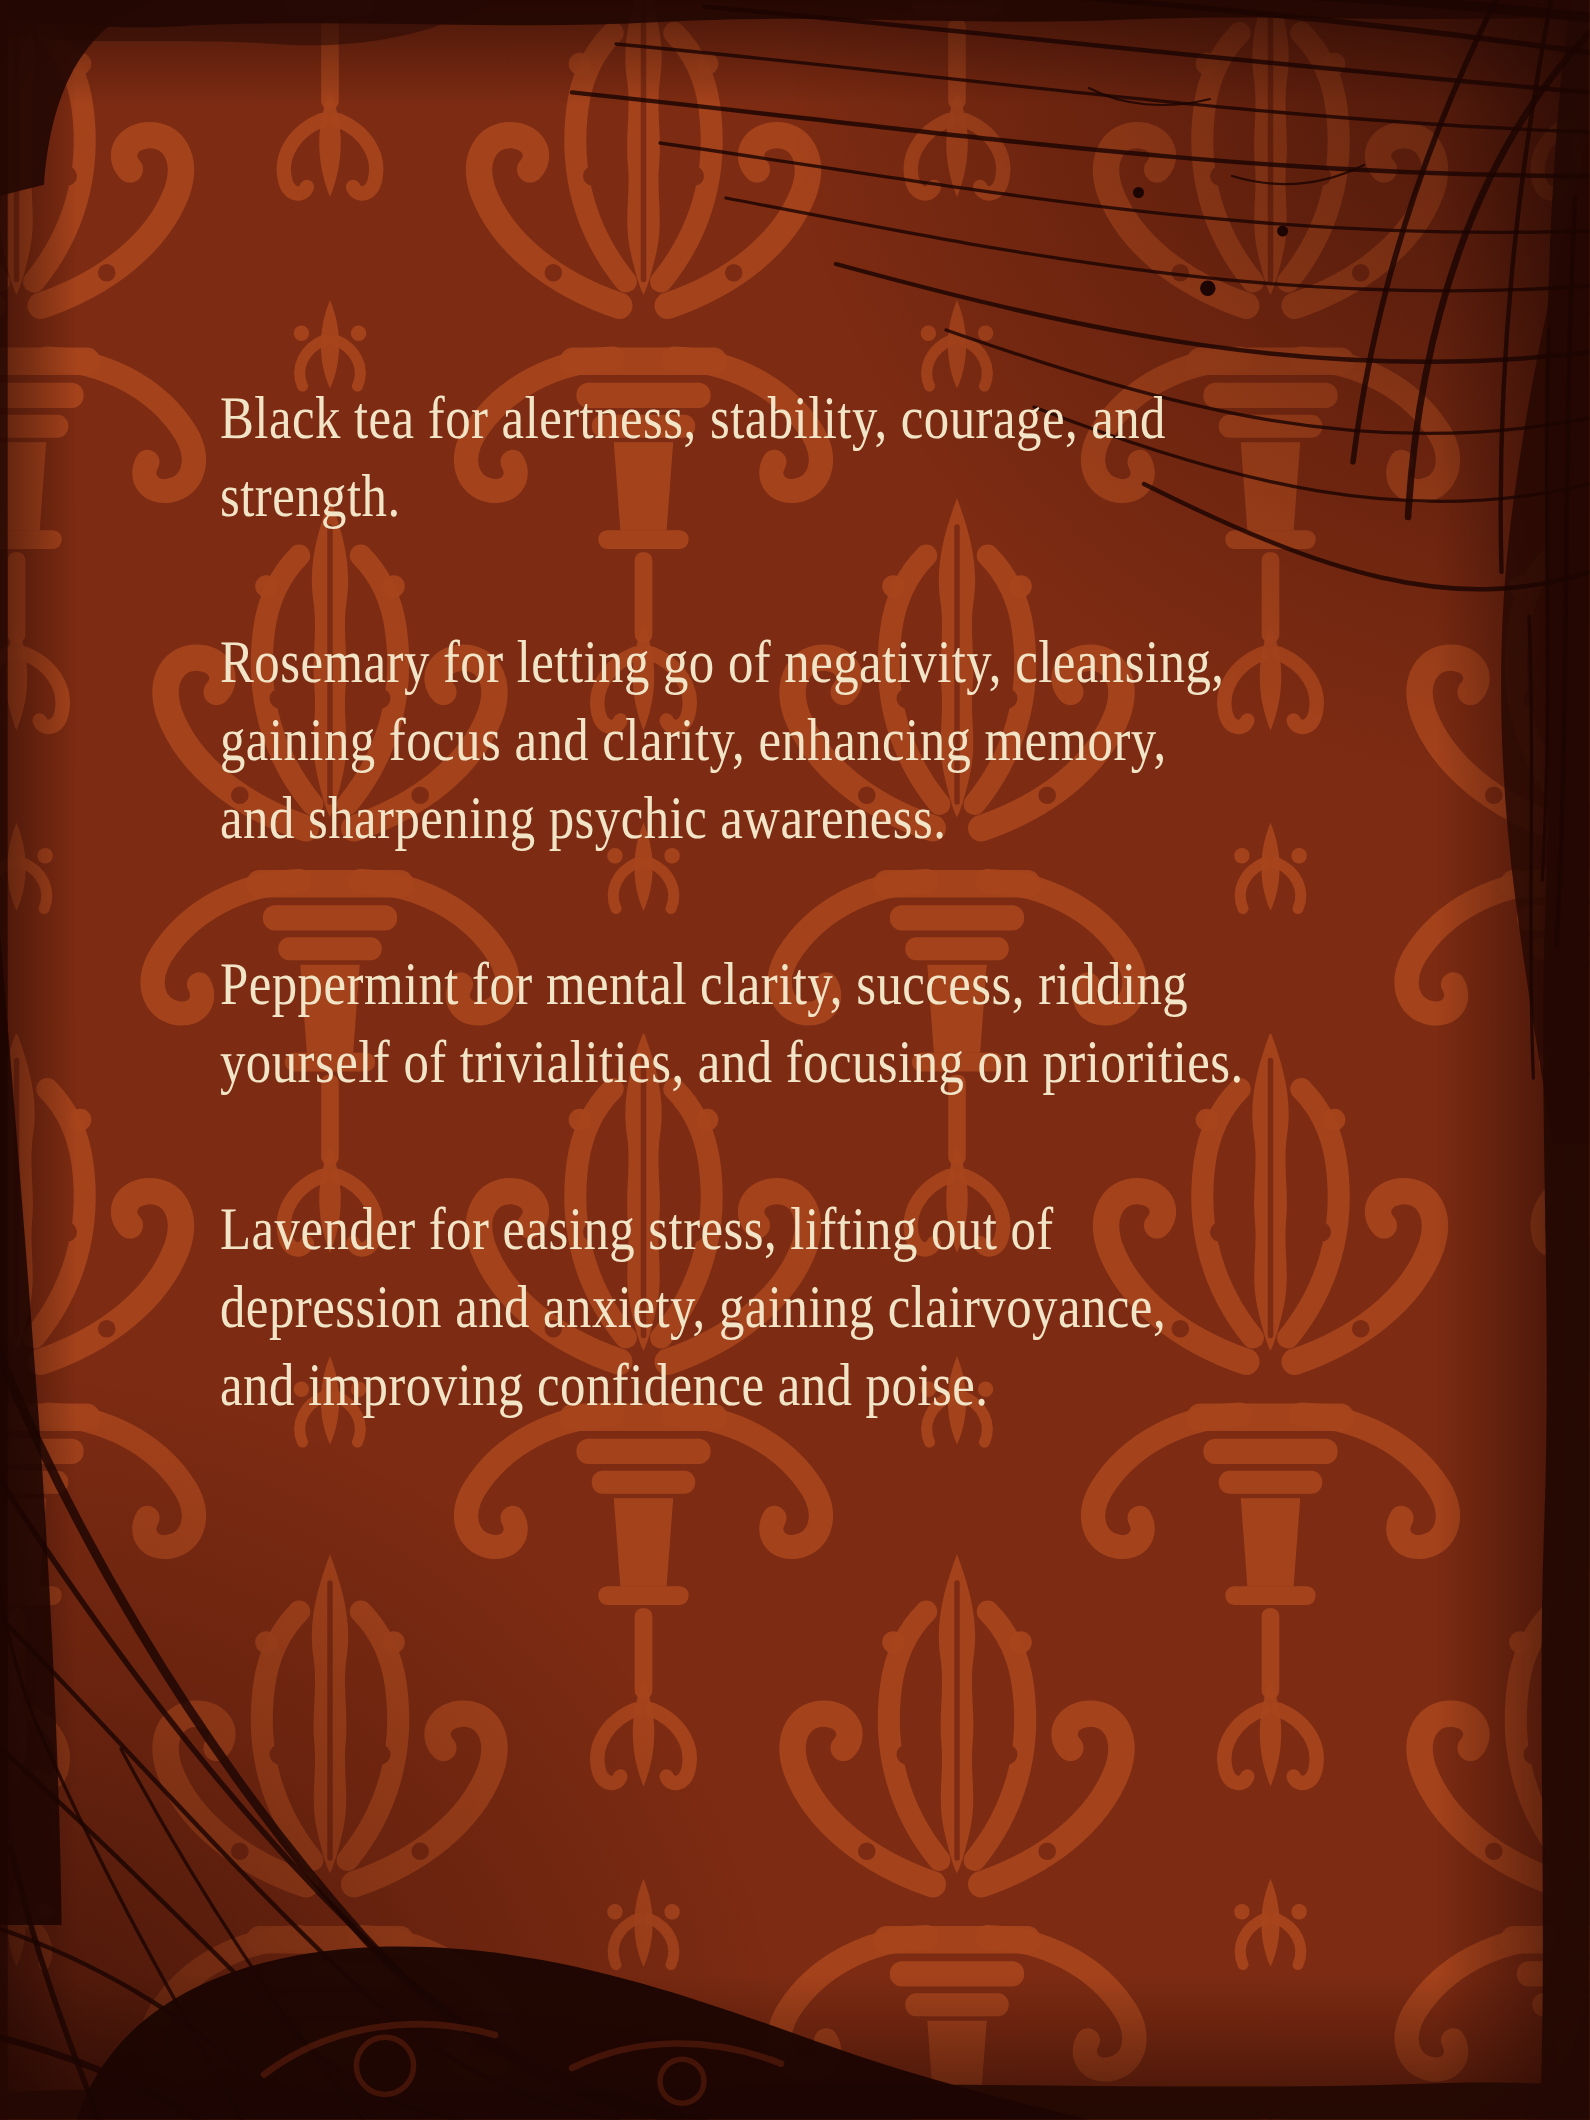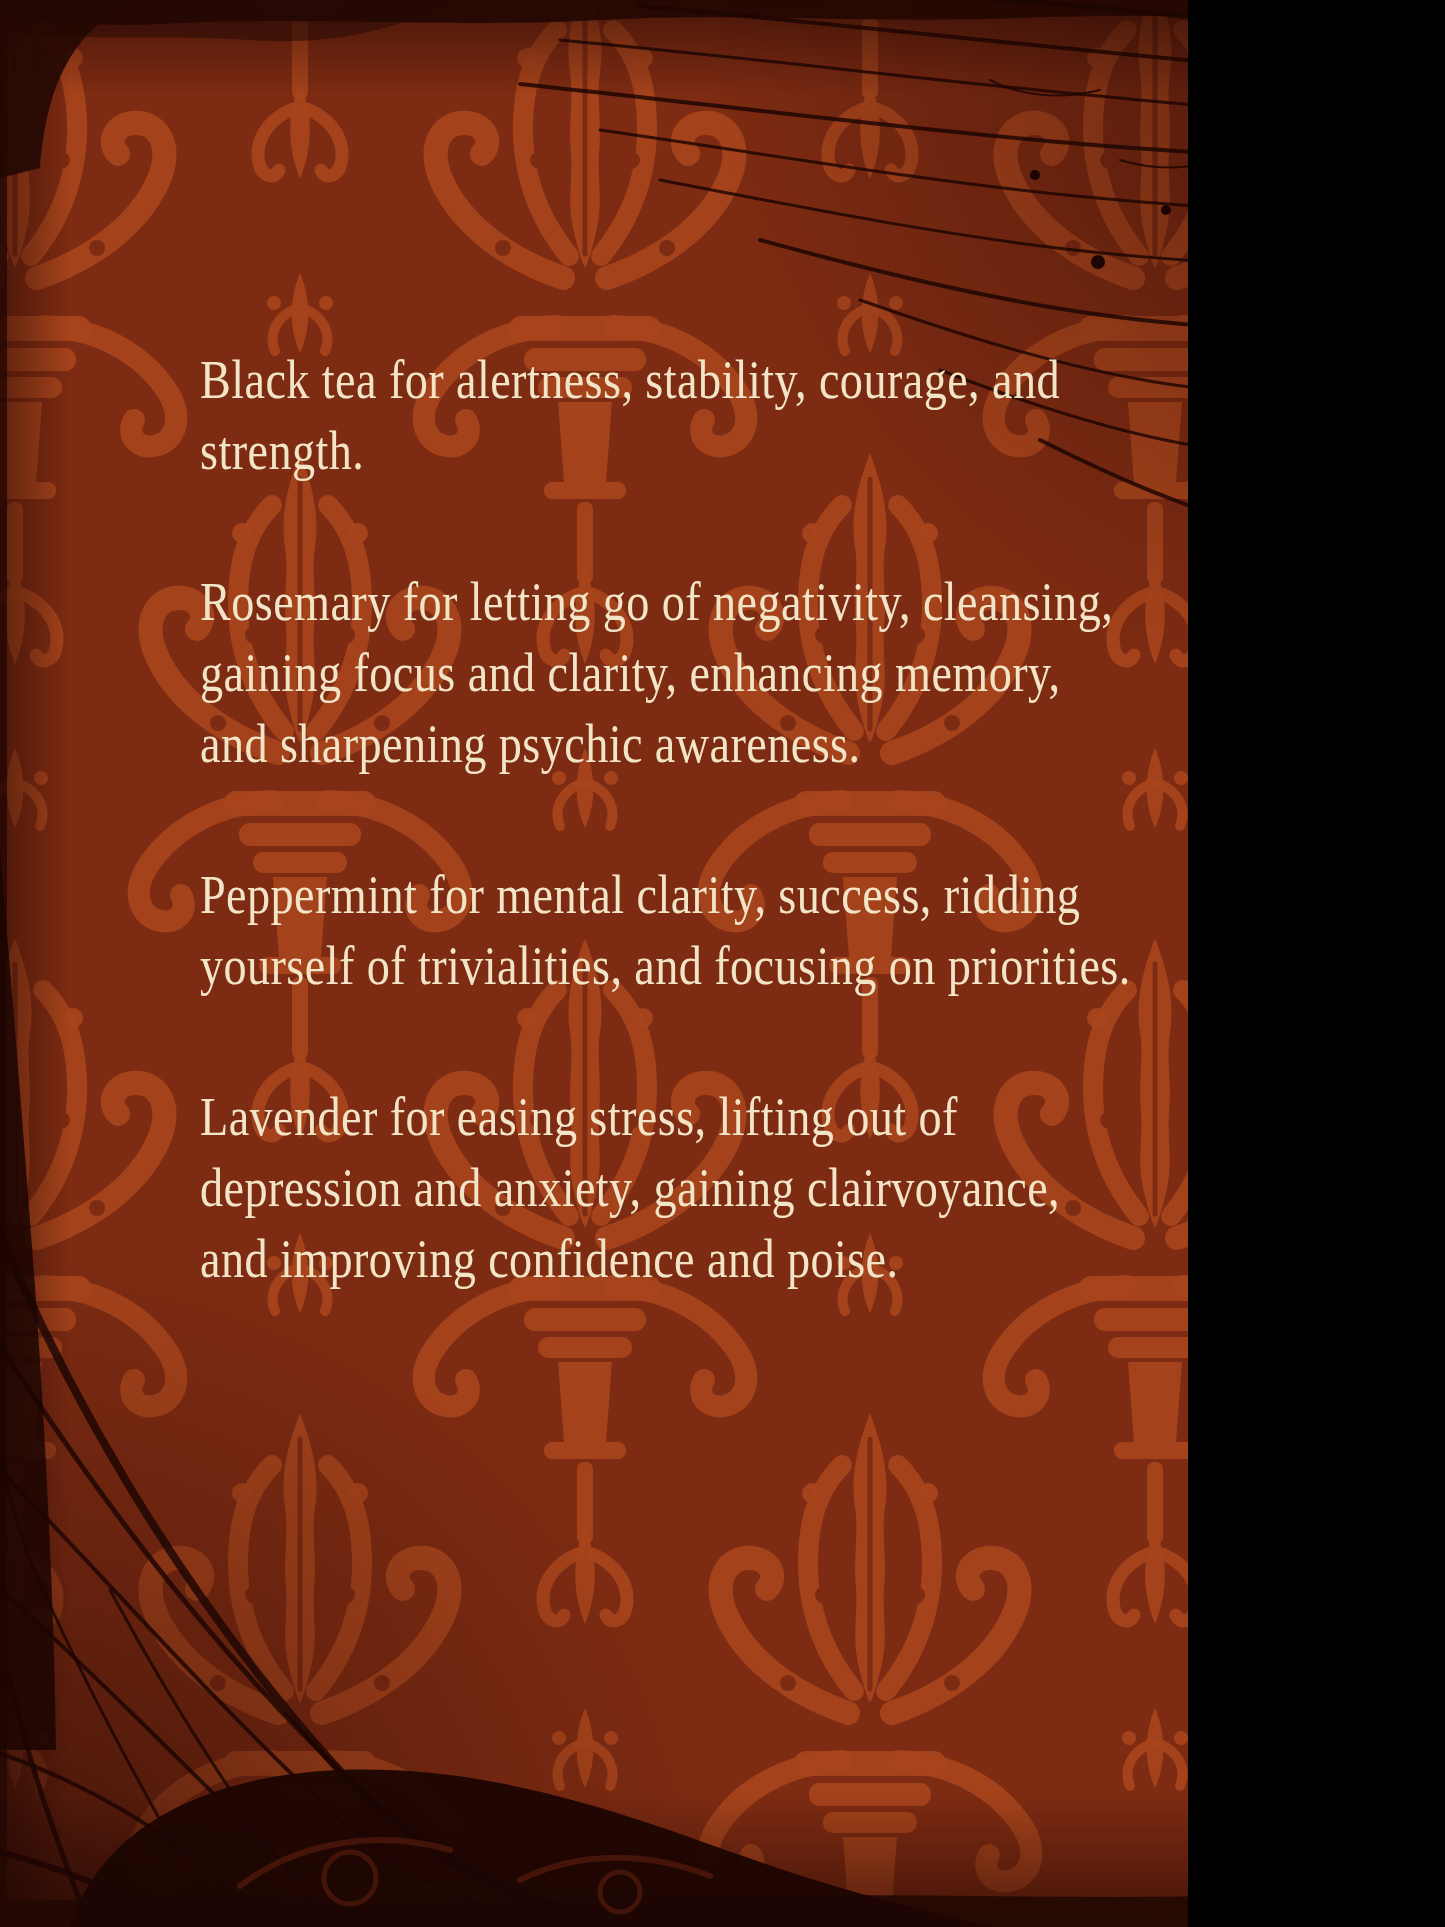--- a/index.html
+++ b/index.html
@@ -4,21 +4,21 @@
 <style>
   :root{
     --background-base:#7d2b12;
     --damask-motif:#a7441c;
     --border-dark:#240803;
     --branch-silhouette:#1c0502;
     --text-color:#f2e5c7;
   }
   html,body{margin:0;padding:0;background:#000;}
   .page{
-    position:relative;width:1188px;height:1927px;overflow:hidden;
+    position:relative;width:1445px;height:1927px;overflow:hidden;
     background:var(--background-base,#7d2b12);
     font-family:"Liberation Serif","DejaVu Serif",serif;
     text-decoration:underline;
   }
   .bg{position:absolute;left:0;top:0;width:1445px;height:1927px;display:block;}
   
   .pbase{fill:var(--background-base,#7d2b12);}
   .m{fill:var(--damask-motif,#a7441c);opacity:.92;}
   .mb{fill:var(--background-base,#7d2b12);}
   .ms{stroke:var(--damask-motif,#a7441c);fill:none;stroke-linecap:round;opacity:.92;}

